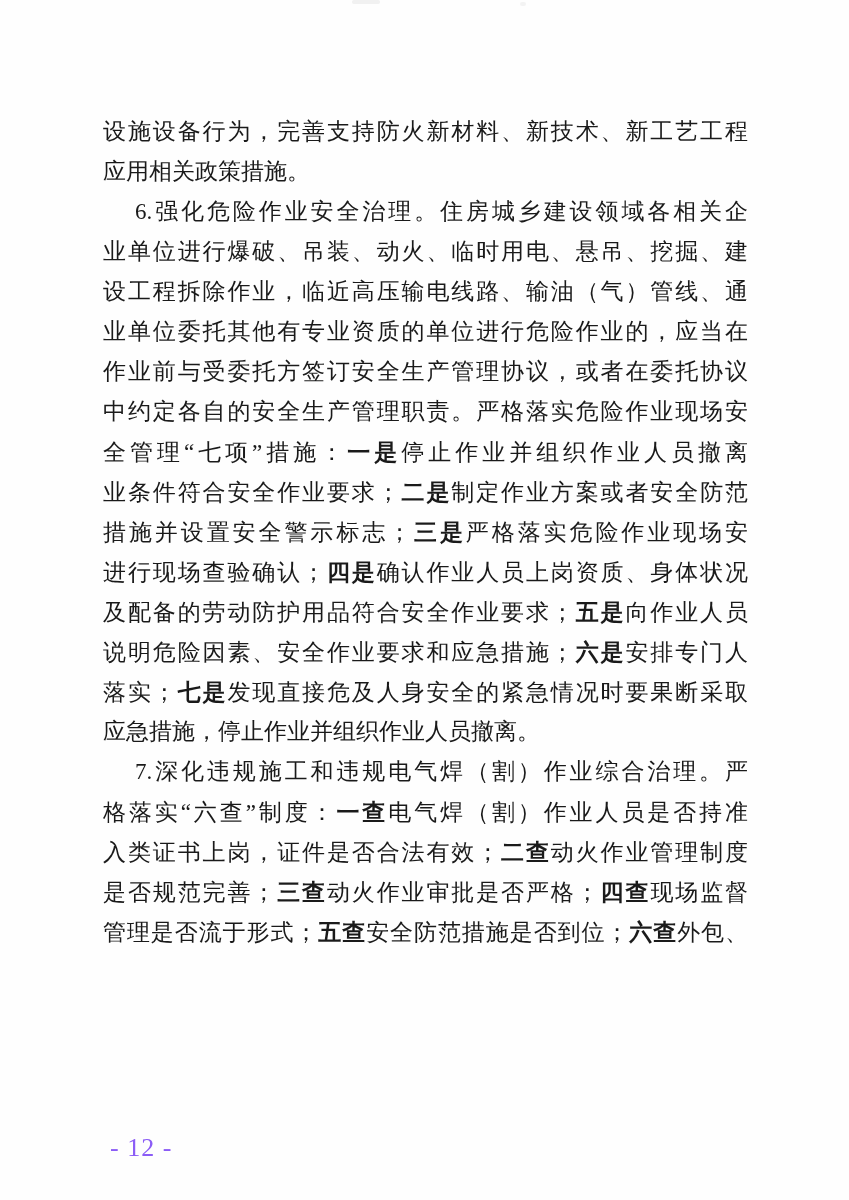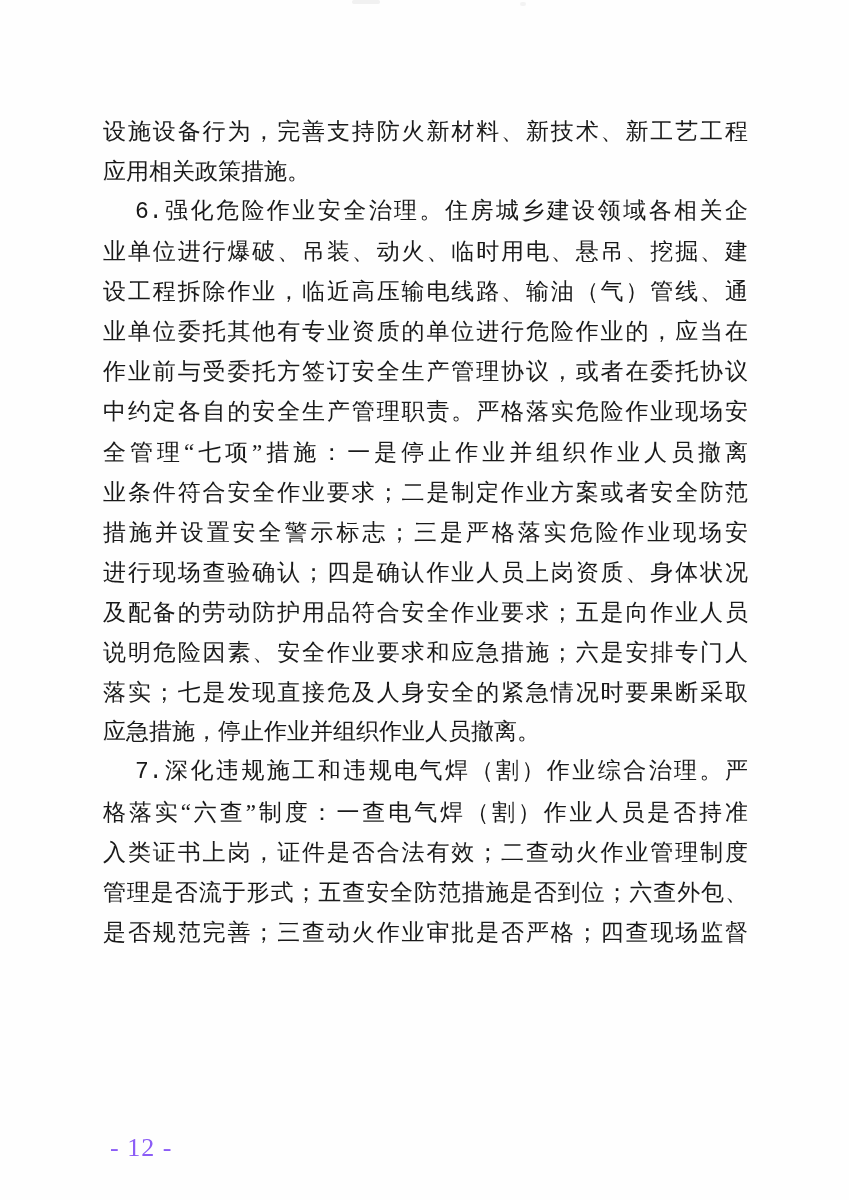--- a/index.html
+++ b/index.html
@@ -25,24 +25,24 @@
   }
   .line {
     height: 40px;
     line-height: 40px;
     font-size: 23px;
     white-space: normal;
     text-align: justify;
     text-align-last: justify;
     text-justify: inter-character;
   }
-  .line.indent { text-indent: 32px; font-family: Liberation Mono, monospace; }
+  .line.indent { text-indent: 32px; }
   .line.end { text-align-last: left; }
   .b {
-    font-weight: 400;
+    font-weight: 700;
     font-family: "Liberation Sans", sans-serif;
   }
   .page-number {
     position: absolute;
     left: 110px;
     top: 1133px;
     font-size: 26px;
     line-height: 30px;
     letter-spacing: 1px;
     color: #8b5cf6;
@@ -75,18 +75,18 @@
       <div class="line"><span>业条件符合安全作业要求；</span><span class="b">二是</span><span>制定作业方案或者安全防范</span></div>
       <div class="line"><span>措施并设置安全警示标志；</span><span class="b">三是</span><span>严格落实危险作业现场安</span></div>
       <div class="line"><span>进行现场查验确认；</span><span class="b">四是</span><span>确认作业人员上岗资质、身体状况</span></div>
       <div class="line"><span>及配备的劳动防护用品符合安全作业要求；</span><span class="b">五是</span><span>向作业人员</span></div>
       <div class="line"><span>说明危险因素、安全作业要求和应急措施；</span><span class="b">六是</span><span>安排专门人</span></div>
       <div class="line"><span>落实；</span><span class="b">七是</span><span>发现直接危及人身安全的紧急情况时要果断采取</span></div>
       <div class="line end"><span>应急措施，停止作业并组织作业人员撤离。</span></div>
       <div class="line indent"><span>7.深化违规施工和违规电气焊（割）作业综合治理。严</span></div>
       <div class="line"><span>格落实“六查”制度：</span><span class="b">一查</span><span>电气焊（割）作业人员是否持准</span></div>
       <div class="line"><span>入类证书上岗，证件是否合法有效；</span><span class="b">二查</span><span>动火作业管理制度</span></div>
+      <div class="line"><span>是否规范完善；</span><span class="b">三查</span><span>动火作业审批是否严格；</span><span class="b">四查</span><span>现场监督</span></div>
       <div class="line"><span>管理是否流于形式；</span><span class="b">五查</span><span>安全防范措施是否到位；</span><span class="b">六查</span><span>外包、</span></div>
-      <div class="line"><span>是否规范完善；</span><span class="b">三查</span><span>动火作业审批是否严格；</span><span class="b">四查</span><span>现场监督</span></div>
     </div>
 
   <div class="page-number">- 12 -</div>
 </div>
 
 </body></html>

